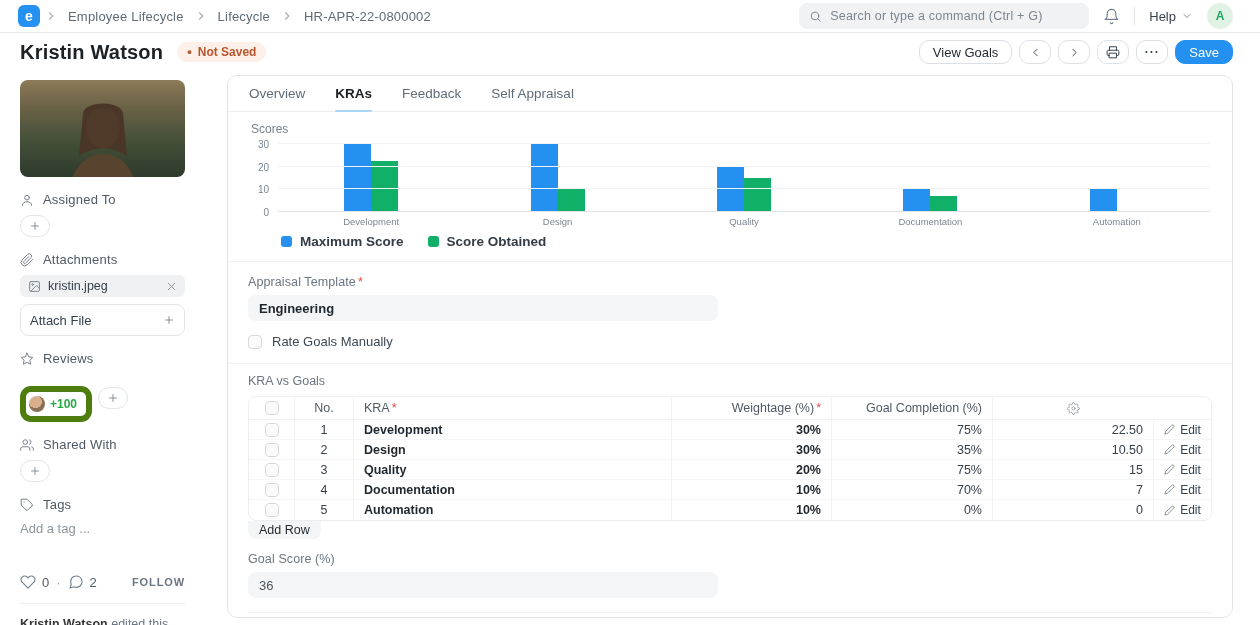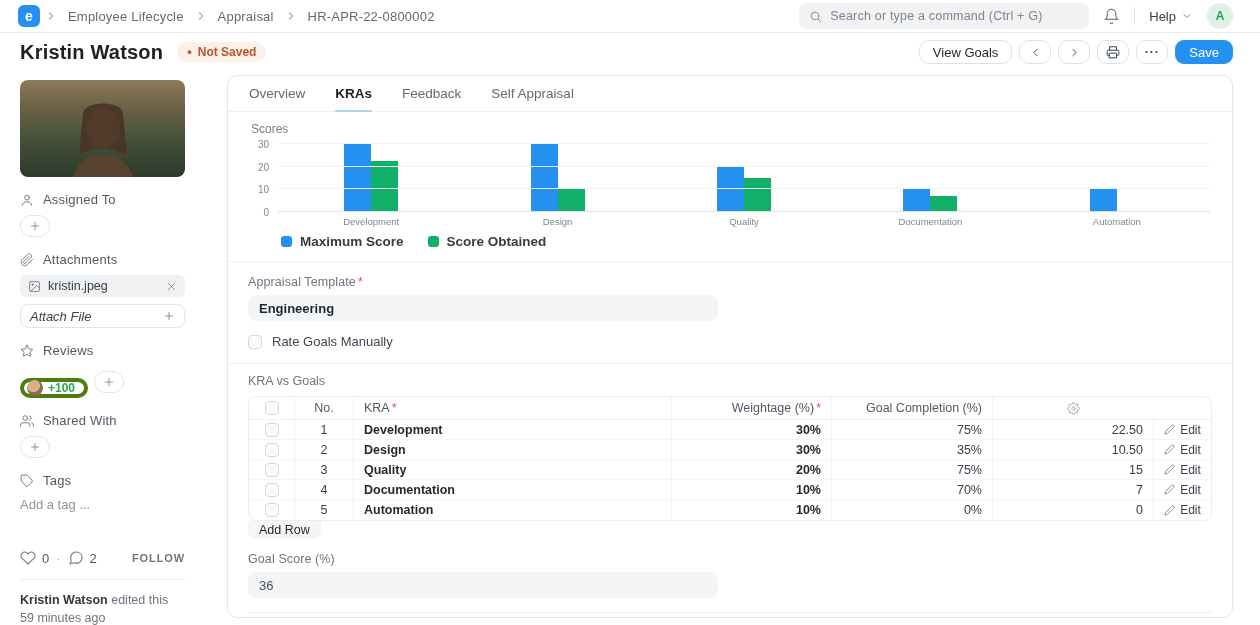--- a/index.html
+++ b/index.html
@@ -34,41 +34,41 @@
     display:flex; align-items:center; padding:0 27px 0 20px; }
   .page-title { font-size:20px; font-weight:700; letter-spacing:.2px; color:#1c2126; }
   .badge { margin-left:14px; background:#fcf0e9; color:#b9552d; font-size:12px; font-weight:600;
     border-radius:10px; padding:3px 10px; display:flex; align-items:center; gap:6px; white-space:nowrap; }
   .badge .dot { font-size:13px; line-height:0; }
   .head-actions { margin-left:auto; display:flex; align-items:center; gap:7px; }
   .btn { height:24px; background:#fff; border:1px solid #dde1e5; border-radius:10px;
     display:inline-flex; align-items:center; justify-content:center; padding:0 13px;
     font-size:13px; font-weight:500; color:#1f272e; cursor:pointer; font-family:inherit; }
   .btn-icon { width:32px; padding:0; }
-  .btn-primary { background:#2490ef; border-color:#2490ef; color:#fff;border-radius:9px; }
+  .btn-primary { background:#2490ef; border-color:#2490ef; color:#fff; }
   .dots { letter-spacing:1px; color:#36414c; font-weight:700; font-size:12px; }
 
   
   .sidebar { position:absolute; left:20px; top:80px; width:165px; }
   .photo { height:97px; border-radius:8px; overflow:hidden; position:relative; cursor:pointer;
     background:linear-gradient(180deg,#8d7a58 0%,#6b6246 28%,#45503a 62%,#2e3a2b 100%); }
   .photo svg { position:absolute; left:50%; top:14px; transform:translateX(-50%); }
   .side-label { display:flex; align-items:center; gap:9px; font-size:13px; color:#4f5a64;
     margin-top:15px; letter-spacing:.2px; }
   .side-label svg { width:14px; height:14px; flex:none; }
   .pill-btn { margin-top:8px; width:30px; height:22px; border:1px solid #e3e5e8; border-radius:11px;
     background:#fff; display:flex; align-items:center; justify-content:center; cursor:pointer; }
   .chip { margin-top:8px; height:22px; background:#f0f1f3; border-radius:6px; display:flex;
     align-items:center; gap:7px; padding:0 8px; font-size:12.5px; color:#36414c; }
   .chip .name { flex:1; cursor:pointer; white-space:nowrap; overflow:hidden; }
-  .attach-btn { margin-top:7px; width:100%; height:24px; background:#fff; border:1px solid #e3e5e8;
+  .attach-btn { margin-top:7px; width:100%; height:32px; background:#fff; border:1px solid #e3e5e8;
     border-radius:8px; display:flex; align-items:center; justify-content:space-between;
-    padding:0 9px; font-size:13px; color:#36414c; cursor:pointer; font-family:inherit;font-style:italic; }
+    padding:0 9px; font-size:13px; color:#36414c; cursor:pointer; font-family:inherit; }
   .reviews-row { margin-top:8px; display:flex; align-items:center; gap:6px; }
-  .review-pill { height:20px; border:4px solid #4d7c0f; border-radius:11px; background:#fff;
+  .review-pill { height:36px; border:6px solid #4d7c0f; border-radius:11px; background:#fff;
     display:flex; align-items:center; gap:5px; padding:2px 9px 2px 3px; cursor:pointer;margin-top:12px; }
   .review-ava { width:16px; height:16px; border-radius:50%;
     background:radial-gradient(circle at 40% 35%, #d9b08c 0 45%, #8a6f55 46% 100%); }
   .review-count { color:#28a745; font-size:12px; font-weight:600; }
   .add-tag { margin-top:9px; font-size:13px; color:#8d959d; cursor:text; }
   .social-row { margin-top:38px; display:flex; align-items:center; gap:6px; color:#4f5a64; font-size:13px; }
   .social-row svg { width:16px; height:16px; }
   .mid-dot { color:#9aa2aa; margin:0 1px; }
   .follow { margin-left:auto; font-size:11px; font-weight:700; letter-spacing:.9px; color:#6c7680; cursor:pointer; }
   .side-hr { border:none; border-top:1px solid #ededed; margin:13px 0 12px; }
@@ -141,21 +141,21 @@
 <div class="navbar">
   <div class="logo">e</div>
   <div class="breadcrumb">
       <svg class="sep" viewBox="0 0 24 24">
         <path d="M9 6l6 6-6 6"></path>
       </svg>
       <span class="crumb">Employee Lifecycle</span>
       <svg class="sep" viewBox="0 0 24 24">
         <path d="M9 6l6 6-6 6"></path>
       </svg>
-      <span class="crumb">Appraisal</span>
+      <span class="crumb">Lifecycle</span>
       <svg class="sep" viewBox="0 0 24 24">
         <path d="M9 6l6 6-6 6"></path>
       </svg>
       <span class="crumb">HR-APR-22-0800002</span>
     </div>
   <div class="nav-right">
     <div class="search-pill">
       <svg class="icon" width="13" height="13" viewBox="0 0 24 24">
           <circle cx="11" cy="11" r="7"></circle>
           <line x1="16.5" y1="16.5" x2="21" y2="21"></line>

